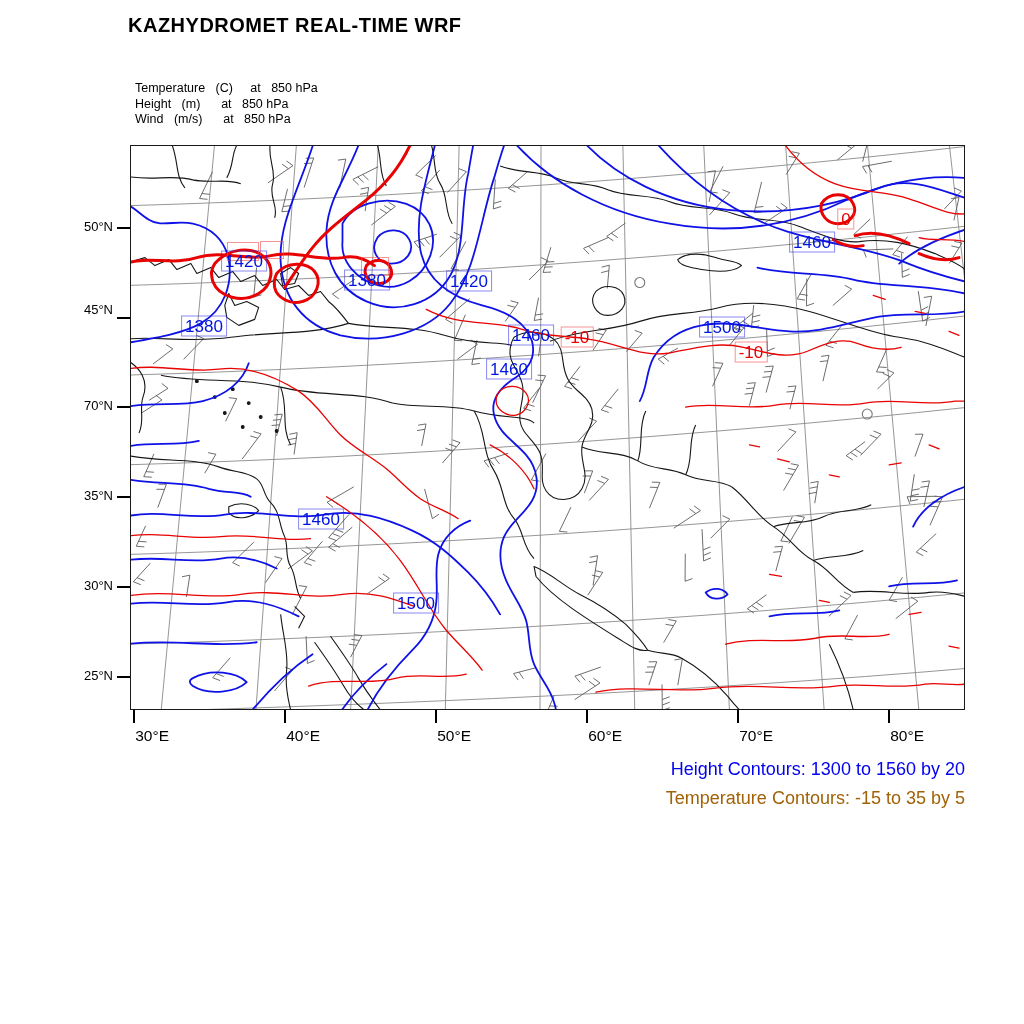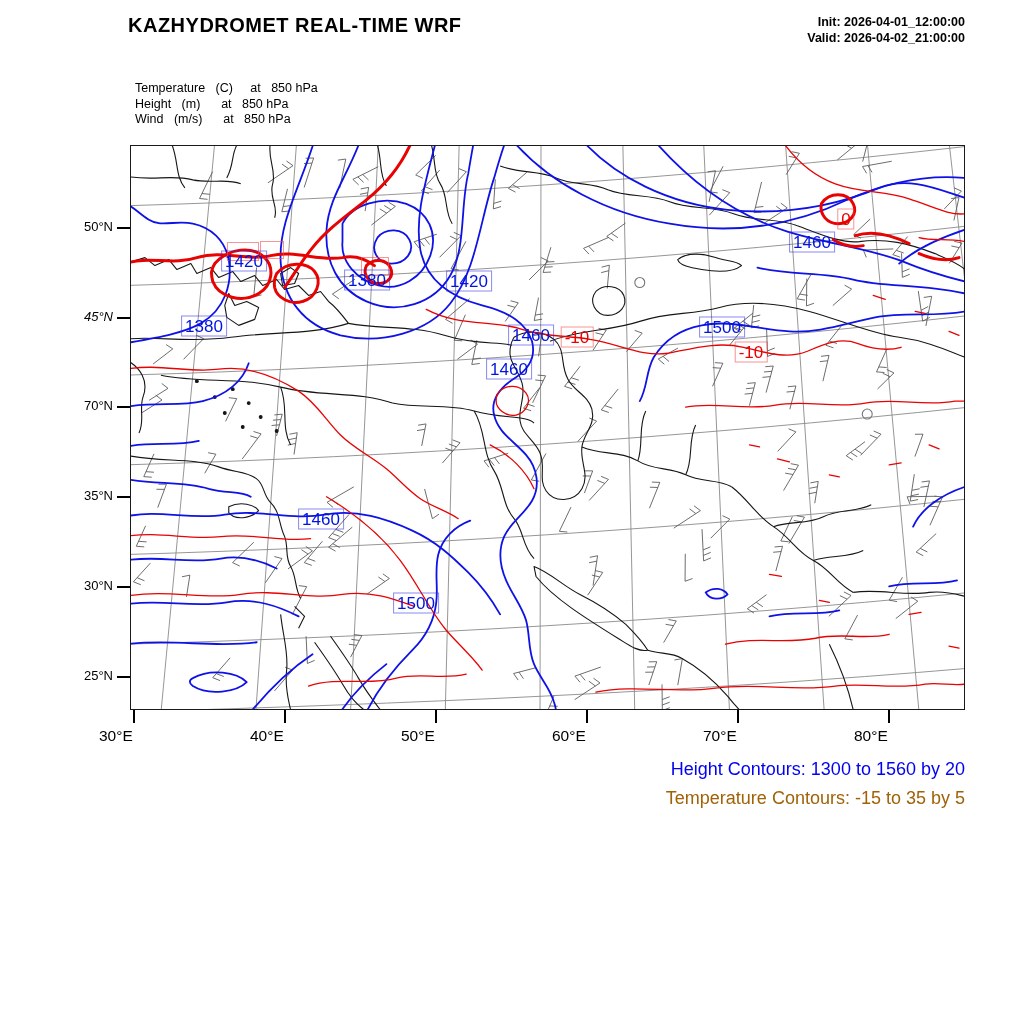--- a/index.html
+++ b/index.html
@@ -11,34 +11,32 @@
   #mapframe{position:absolute;left:130px;top:145px;width:835px;height:565px;border:1.6px solid #1a1a1a;box-sizing:border-box;}
   #mapsvg{position:absolute;left:0;top:0;width:100%;height:100%;}
   #map-overlay{position:absolute;left:130px;top:145px;width:835px;height:565px;pointer-events:none;}
   .clabel{position:absolute;transform:translate(-50%,-50%);font-size:17px;line-height:17px;padding:1px 3px;white-space:nowrap;}
   .clabel.height{color:#0014e0;border:1.2px solid rgba(40,40,230,.55);}
   .clabel.temp{color:#e80202;border:1.2px solid rgba(240,60,60,.55);}
   .emptybox{position:absolute;border:1.2px solid rgba(240,80,80,.6);}
   .ytick{position:absolute;width:13px;height:2px;background:#000;left:117px;}
   .ylabel{position:absolute;width:58px;text-align:right;font-size:13px;left:55px;}
   .xtick{position:absolute;width:2px;height:13px;background:#000;top:710px;}
-  .xlabel{position:absolute;width:70px;text-align:left;font-size:15.5px;top:727px;}
+  .xlabel{position:absolute;width:70px;text-align:right;font-size:15.5px;top:727px;}
   #footer{position:absolute;right:59px;top:755px;text-align:right;font-size:18px;line-height:29px;white-space:pre;}
   #footer .hline{color:#0202f0;}
   #footer .tline{color:#a16207;}
 </style>
 </head>
 <body>
 
 <div id="page">
 
   <div id="title">KAZHYDROMET REAL-TIME WRF</div>
 
-  <div id="initblock"><span>Init: 2026-04-01_12:00:00</span>
-<span>Valid: 2026-04-02_21:00:00</span></div>
 
   <div id="params"><span>Temperature   (C)     at   850 hPa</span>
 <span>Height   (m)      at   850 hPa</span>
 <span>Wind   (m/s)      at   850 hPa</span></div>
 
   <div id="mapframe">
     <svg id="mapsvg" viewBox="0 0 835 565" preserveAspectRatio="none">
 
       <g stroke="#8a8a8a" stroke-width="0.9" fill="none">
         <path d="M -6,60 C 270,52 560,32 841,0"></path>
@@ -340,21 +338,21 @@
       <div class="clabel height" style="left: 379px; top: 224px;">1460</div>
       <div class="clabel height" style="left: 682px; top: 97px;">1460</div>
       <div class="clabel height" style="left: 191px; top: 374px;">1460</div>
       <div class="clabel height" style="left: 286px; top: 458px;">1500</div>
     </div>
 
   <div id="axes">
       <div class="ytick" style="top: 227px;"></div>
       <div class="ylabel" style="top: 219px;">50°N</div>
       <div class="ytick" style="top: 317px;"></div>
-      <div class="ylabel" style="top: 309px; font-style: italic;">45°N</div>
+      <div class="ylabel" style="top: 302px;">45°N</div>
       <div class="ytick" style="top: 406px;"></div>
       <div class="ylabel" style="top: 398px;">70°N</div>
       <div class="ytick" style="top: 496px;"></div>
       <div class="ylabel" style="top: 488px;">35°N</div>
       <div class="ytick" style="top: 586px;"></div>
       <div class="ylabel" style="top: 578px;">30°N</div>
       <div class="ytick" style="top: 676px;"></div>
       <div class="ylabel" style="top: 668px;">25°N</div>
       <div class="xtick" style="left: 133px;"></div>
       <div class="xlabel" style="left: 99px;">30°E</div>

